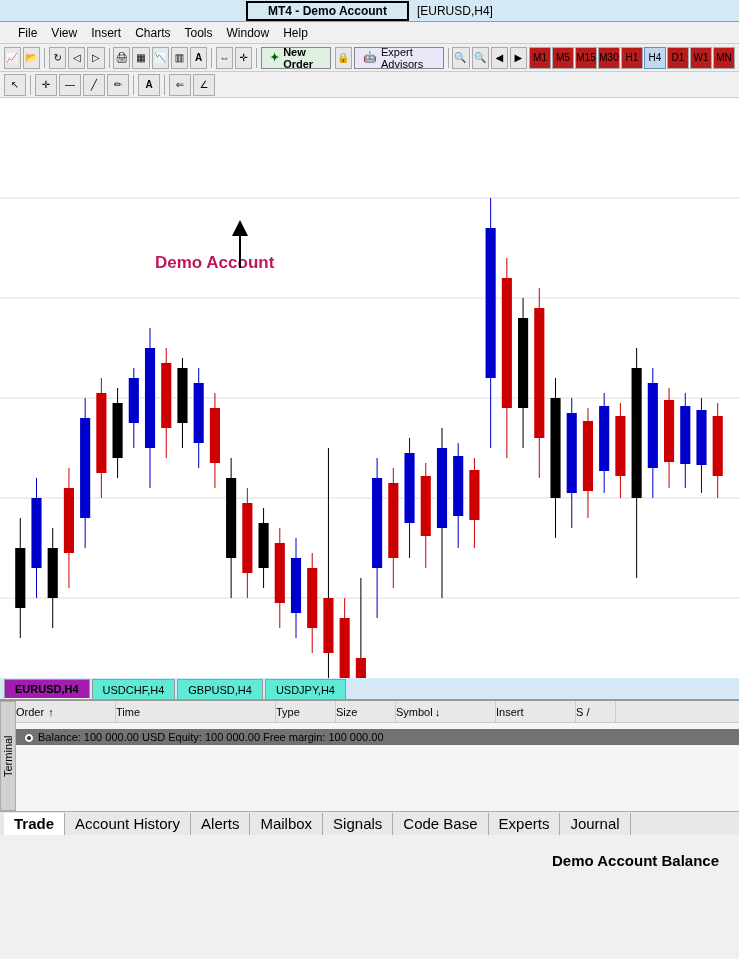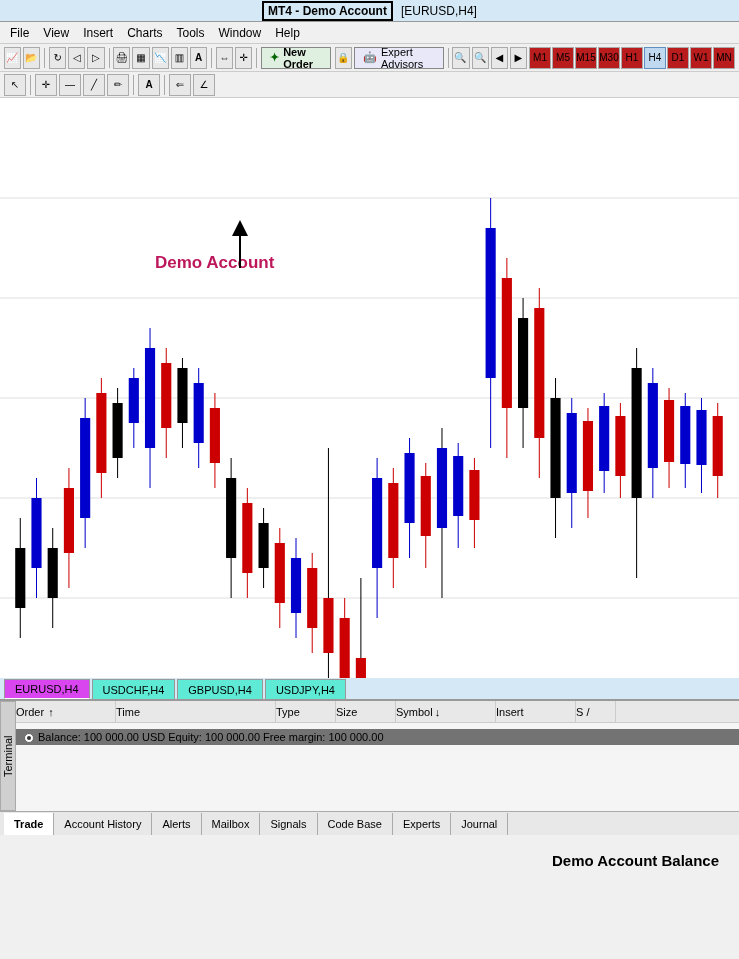--- a/index.html
+++ b/index.html
@@ -20,35 +20,35 @@
       display: flex;
       align-items: center;
       justify-content: center;
       border-bottom: 1px solid #999;
       position: relative;
     }
     .title-bar-text {
       font-size: 12px;
       font-weight: bold;
       border: 2px solid #000;
-      padding: 1px 4px;
+      padding: 1px 20px;
     }
     .title-bar-symbol {
       margin-left: 8px;
       font-size: 12px;
     }
 
     
     .menu-bar {
       background: #f0f0f0;
       height: 22px;
       display: flex;
       align-items: center;
       border-bottom: 1px solid #ccc;
-      padding: 0 4px;
+      padding: 0 12px;
       gap: 2px;
     }
     .menu-item {
       padding: 2px 6px;
       font-size: 12px;
       cursor: pointer;
     }
 
     
     .toolbar1 {
@@ -133,23 +133,23 @@
       font-size: 11px;
       border: 1px solid #999;
       border-bottom: none;
       background: #5eead4;
       cursor: pointer;
       margin-right: 2px;
       height: 20px;
       display: flex; align-items: center;
     }
     .chart-tab.active {
-      background: #d946ef;
+      background: #a21caf;
       border-bottom: 1px solid white;
-      font-weight: normal;
+      font-weight: bold;
     }
 
     
     .terminal-panel {
       background: #f5f5f5;
       border-top: 1px solid #999;
     }
     .terminal-header {
       height: 22px;
       display: flex;
@@ -192,21 +192,21 @@
       background: #e8e8e8;
       height: 24px;
       display: flex;
       align-items: center;
       border-top: 1px solid #aaa;
       padding: 0 4px;
       gap: 0;
     }
     .bottom-tab {
       padding: 2px 10px;
-      font-size: 11px;
+      font-size: 15px;
       cursor: pointer;
       height: 22px;
       display: flex; align-items: center;
       border-right: 1px solid #aaa;
     }
     .bottom-tab.active {
       background: white;
       font-weight: bold;
     }
 

